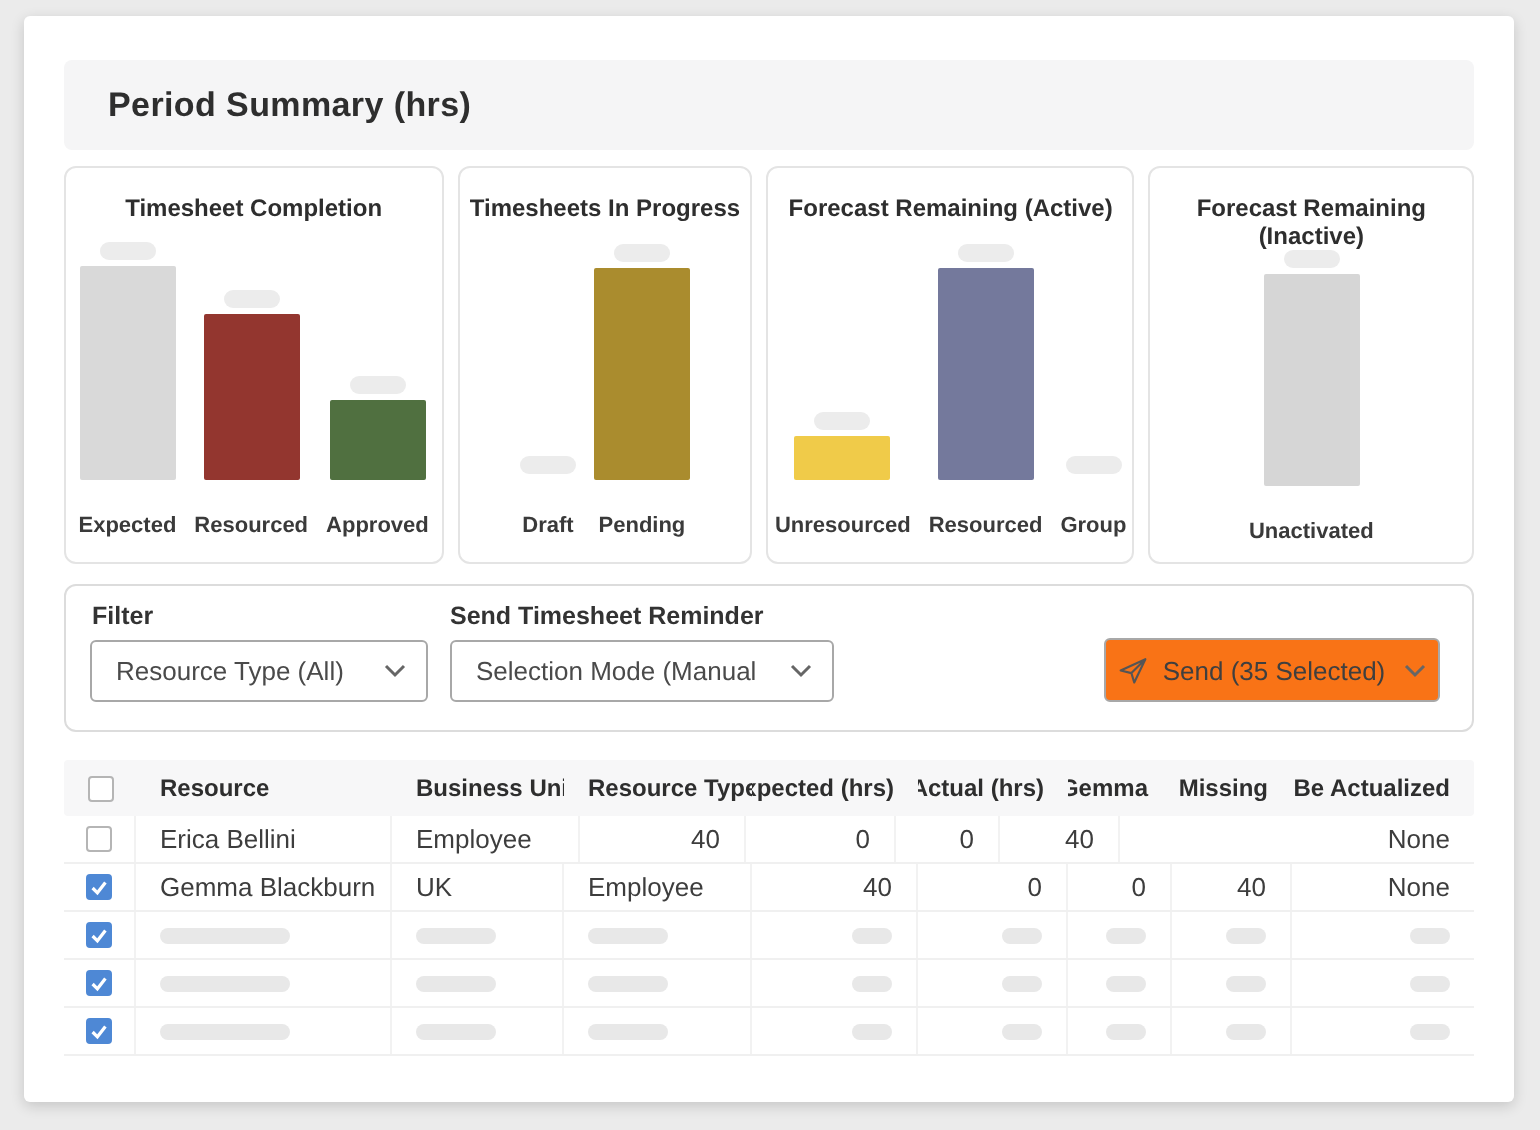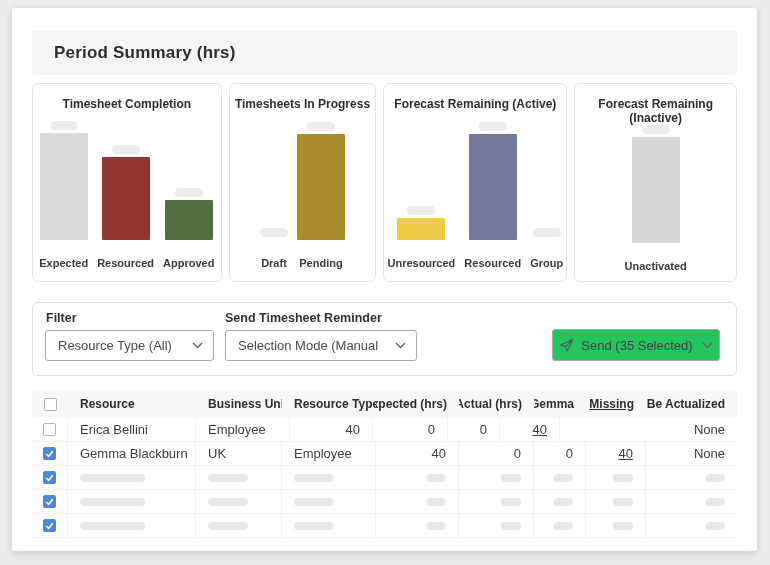--- a/index.html
+++ b/index.html
@@ -39,39 +39,39 @@
   .bar-col { display:flex; flex-direction:column; align-items:center; justify-content:flex-end; }
   .pill {
     width:28px; height:9px; border-radius:5px; background:#ececec; margin-bottom:3px;
   }
   .bar { width:48px; border-radius:1px; }
   .bar-label {
     margin-top:16px; font-size:11px; font-weight:700; color:#3a3a3a; white-space:nowrap; line-height:14px;
   }
   
   .filter-box {
-    margin-top:20px; height:74px; border:1px solid #dcdcdc; border-radius:6px;
+    margin-top:10px; height:74px; border:1px solid #dcdcdc; border-radius:6px;
     position:relative;
   }
   .filter-label { position:absolute; top:8px; font-size:12.5px; font-weight:600; color:#333; }
   .fl-1 { left:13px; }
   .fl-2 { left:192px; }
   .dropdown {
     position:absolute; top:27px; height:31px;
     border:1px solid #a8a8a8; border-radius:3px; background:#fff;
     display:flex; align-items:center; justify-content:space-between;
     padding:0 10px 0 12px; font-size:13px; color:#4a4a4a; cursor:pointer;
   }
   .dd-1 { left:12px; width:169px; }
   .dd-2 { left:192px; width:192px; }
   .dd-text { white-space:nowrap; overflow:hidden; }
   .chev { flex:0 0 auto; margin-left:8px; display:flex; }
   .send-btn {
     position:absolute; top:26px; right:16px; width:168px; height:32px;
-    border:1px solid #a8a8a8; border-radius:3px; background:#22c55e;
+    border:1px solid #a8a8a8; border-radius:3px; background:#f97316;
     display:flex; align-items:center; justify-content:center; gap:7px;
     font-size:13px; color:#3f3f3f; cursor:pointer;
   }
   
   .table { margin-top:14px; }
   .t-row { display:flex; align-items:center; height:24px; border-bottom:1px solid #f0f0f0; }
   .t-head { background:#f7f7f8; height:28px; border-bottom:none; border-radius:2px; }
   .t-head .cell { border-right:none; font-size:12px; font-weight:700; color:#2e2e2e; }
   .cell {
     height:100%; display:flex; align-items:center; padding:0 12px;
@@ -80,21 +80,21 @@
   }
   .cell.num { justify-content:flex-end; }
   .cell.last { border-right:none; }
   .col-cb { width:36px; justify-content:center; padding:0; }
   .col-resource { width:128px; }
   .col-bu { width:86px; }
   .col-rt { width:94px; }
   .col-exp { width:83px; }
   .col-act { width:75px; }
   .col-total { width:52px; }
-  .col-missing { width:60px;text-decoration:underline; }
+  .col-missing { width:60px; }
   .col-tba { flex:1; }
   .cb {
     width:13px; height:13px; border:1px solid #b5b5b5; border-radius:2px; background:#fff;
     display:flex; align-items:center; justify-content:center; cursor:pointer;
   }
   .cb svg { display:none; }
   .cb.checked { background:#4e88d5; border-color:#4e88d5; }
   .cb.checked svg { display:block; }
   .ph { height:8px; border-radius:4px; background:#e8e8e8; }
   .ph-w65 { width:65px; }

